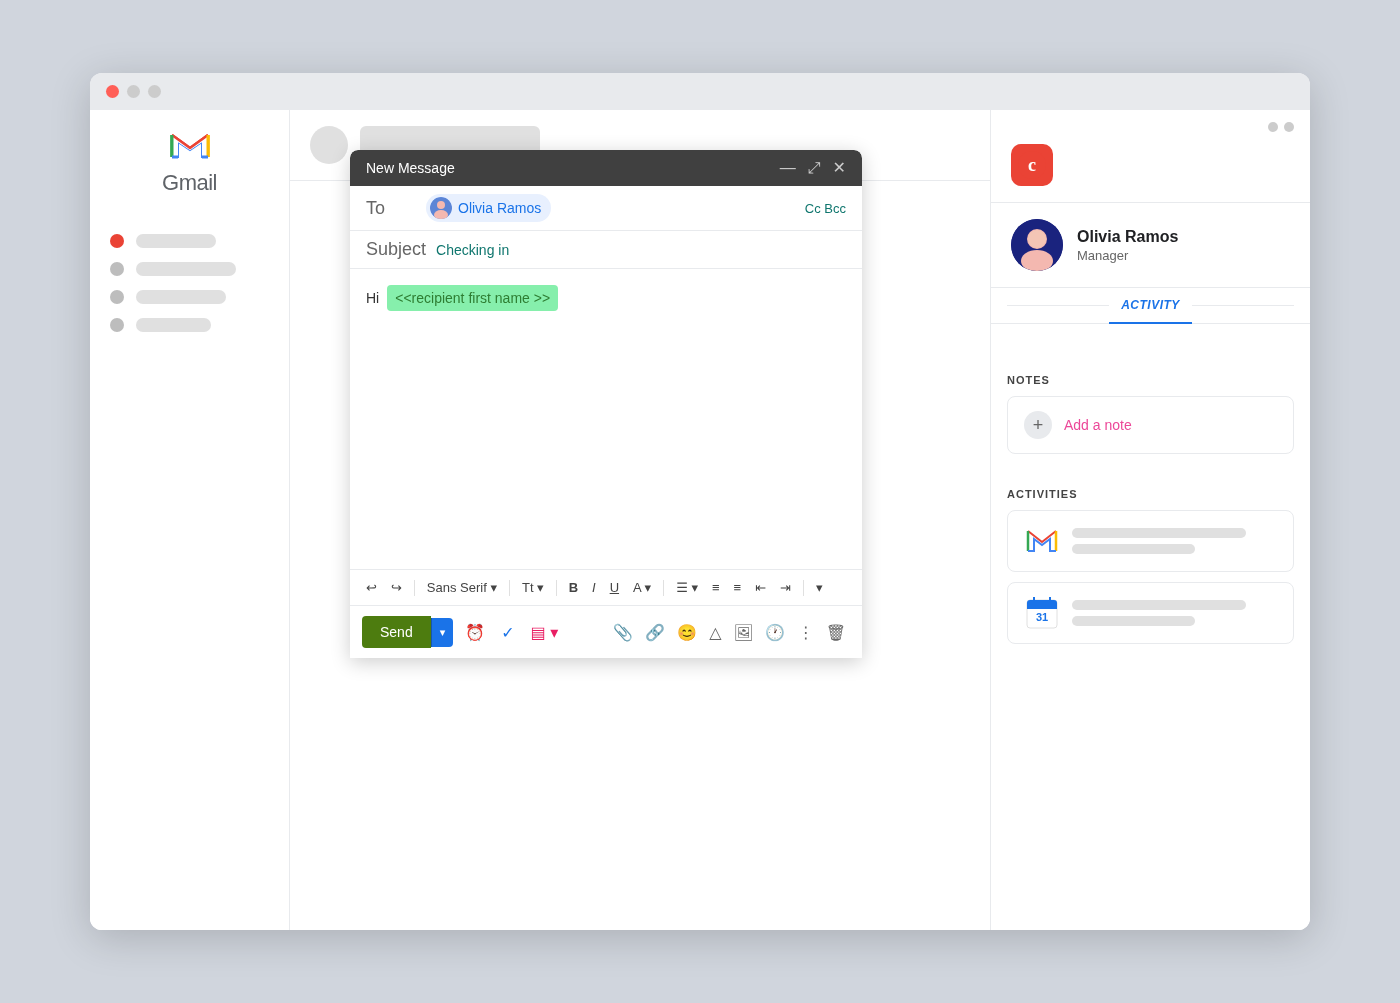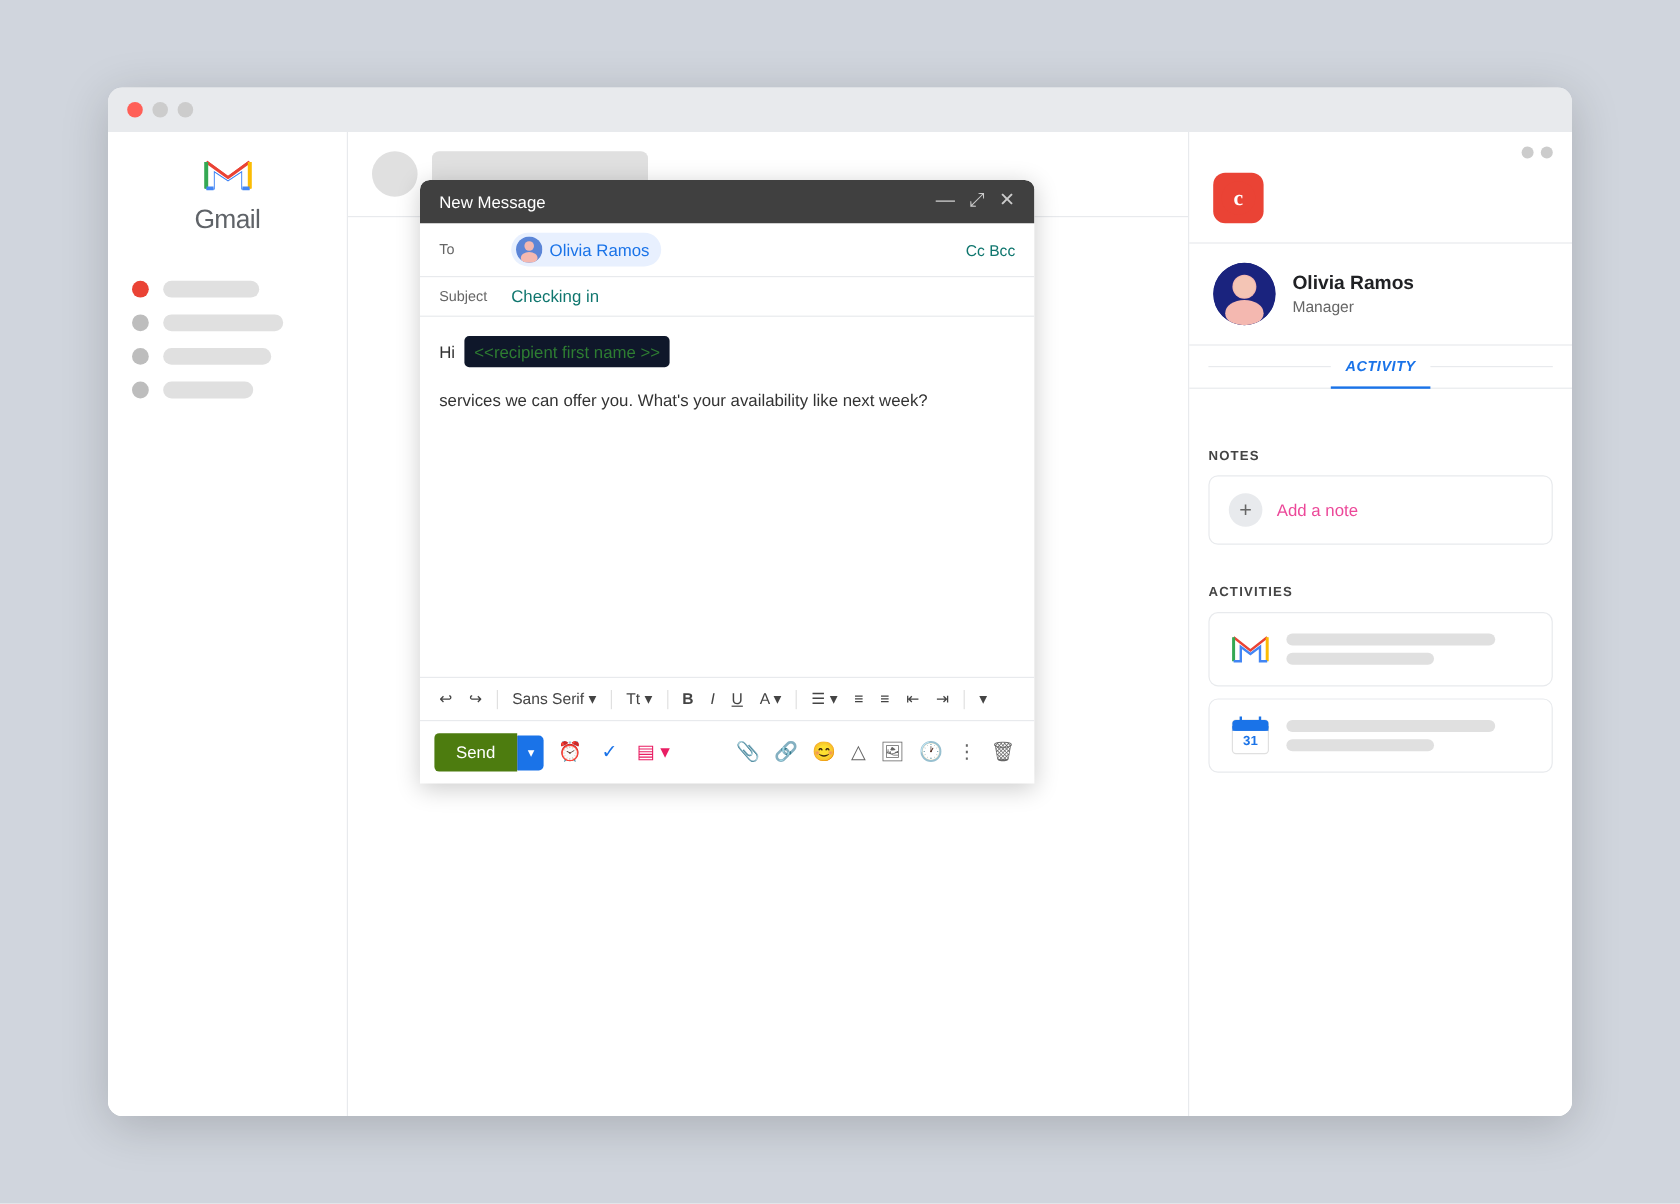--- a/index.html
+++ b/index.html
@@ -161,21 +161,21 @@
       display: flex;
       align-items: center;
       gap: 10px;
       font-size: 14px;
       color: #444;
     }
 
     .compose-field-label {
       color: #666;
       min-width: 50px;
-      font-size: 12px;
+      font-size: 18px;
     }
 
     .compose-to-chip {
       display: flex;
       align-items: center;
       gap: 6px;
       background: #e8f0fe;
       border-radius: 16px;
       padding: 3px 10px 3px 4px;
       font-size: 14px;
@@ -215,21 +215,21 @@
 
     .compose-hi {
       margin-bottom: 16px;
       display: flex;
       align-items: center;
       gap: 8px;
       flex-wrap: wrap;
     }
 
     .compose-recipient-tag {
-      background: #0f172a;
+      background: #86efac;
       color: #2e7d32;
       padding: 2px 8px;
       border-radius: 4px;
       font-size: 14px;
     }
 
     .compose-body-text {
       font-size: 14px;
       color: #333;
       line-height: 1.6;
@@ -590,21 +590,20 @@
           <span class="compose-field-label">Subject</span>
           <span class="compose-subject">Checking in</span>
         </div>
 
         <div class="compose-body">
           <div class="compose-hi">
             <span>Hi</span>
             <span class="compose-recipient-tag">&lt;&lt;recipient first name &gt;&gt;</span>
           </div>
           <div class="compose-body-text">
-            <p>services we can offer you. What's your availability like next week?</p>
           </div>
         </div>
 
         <div class="compose-toolbar">
           <button class="toolbar-btn">↩</button>
           <button class="toolbar-btn">↪</button>
           <div class="toolbar-separator"></div>
           <button class="toolbar-btn" style="font-size:13px;">Sans Serif ▾</button>
           <div class="toolbar-separator"></div>
           <button class="toolbar-btn">Tt ▾</button>

